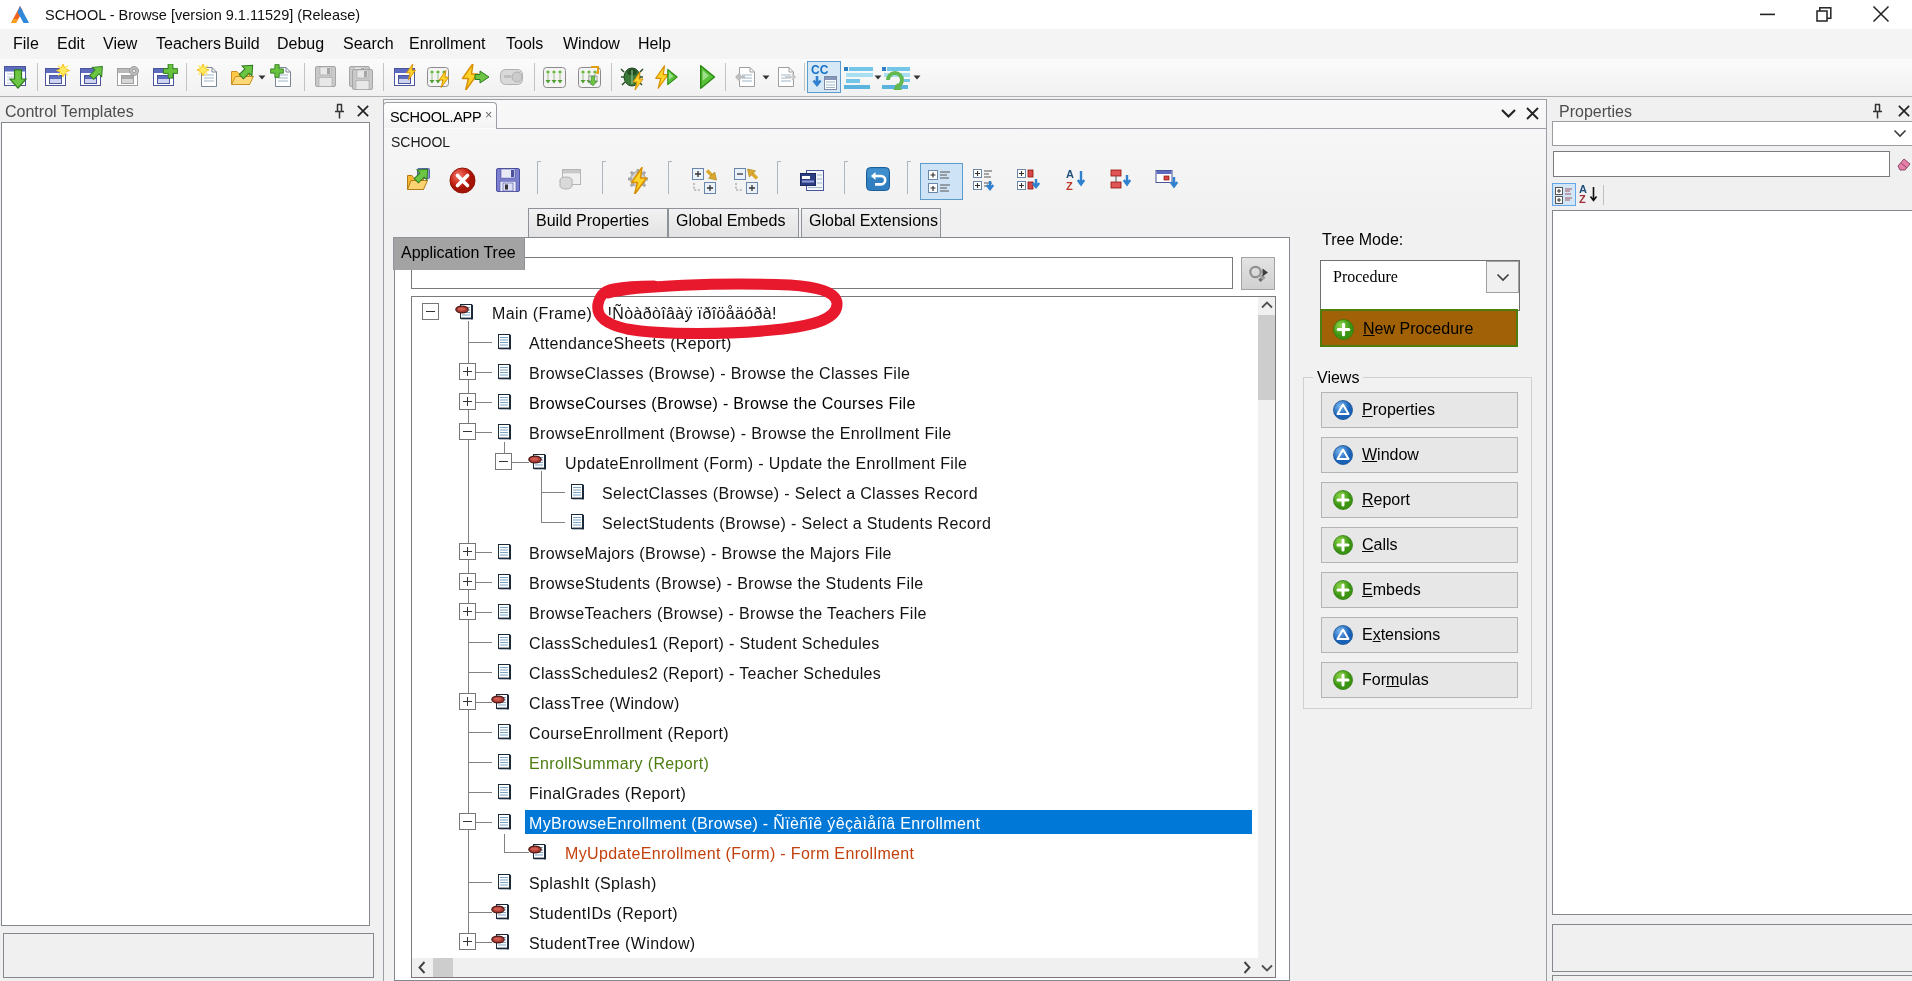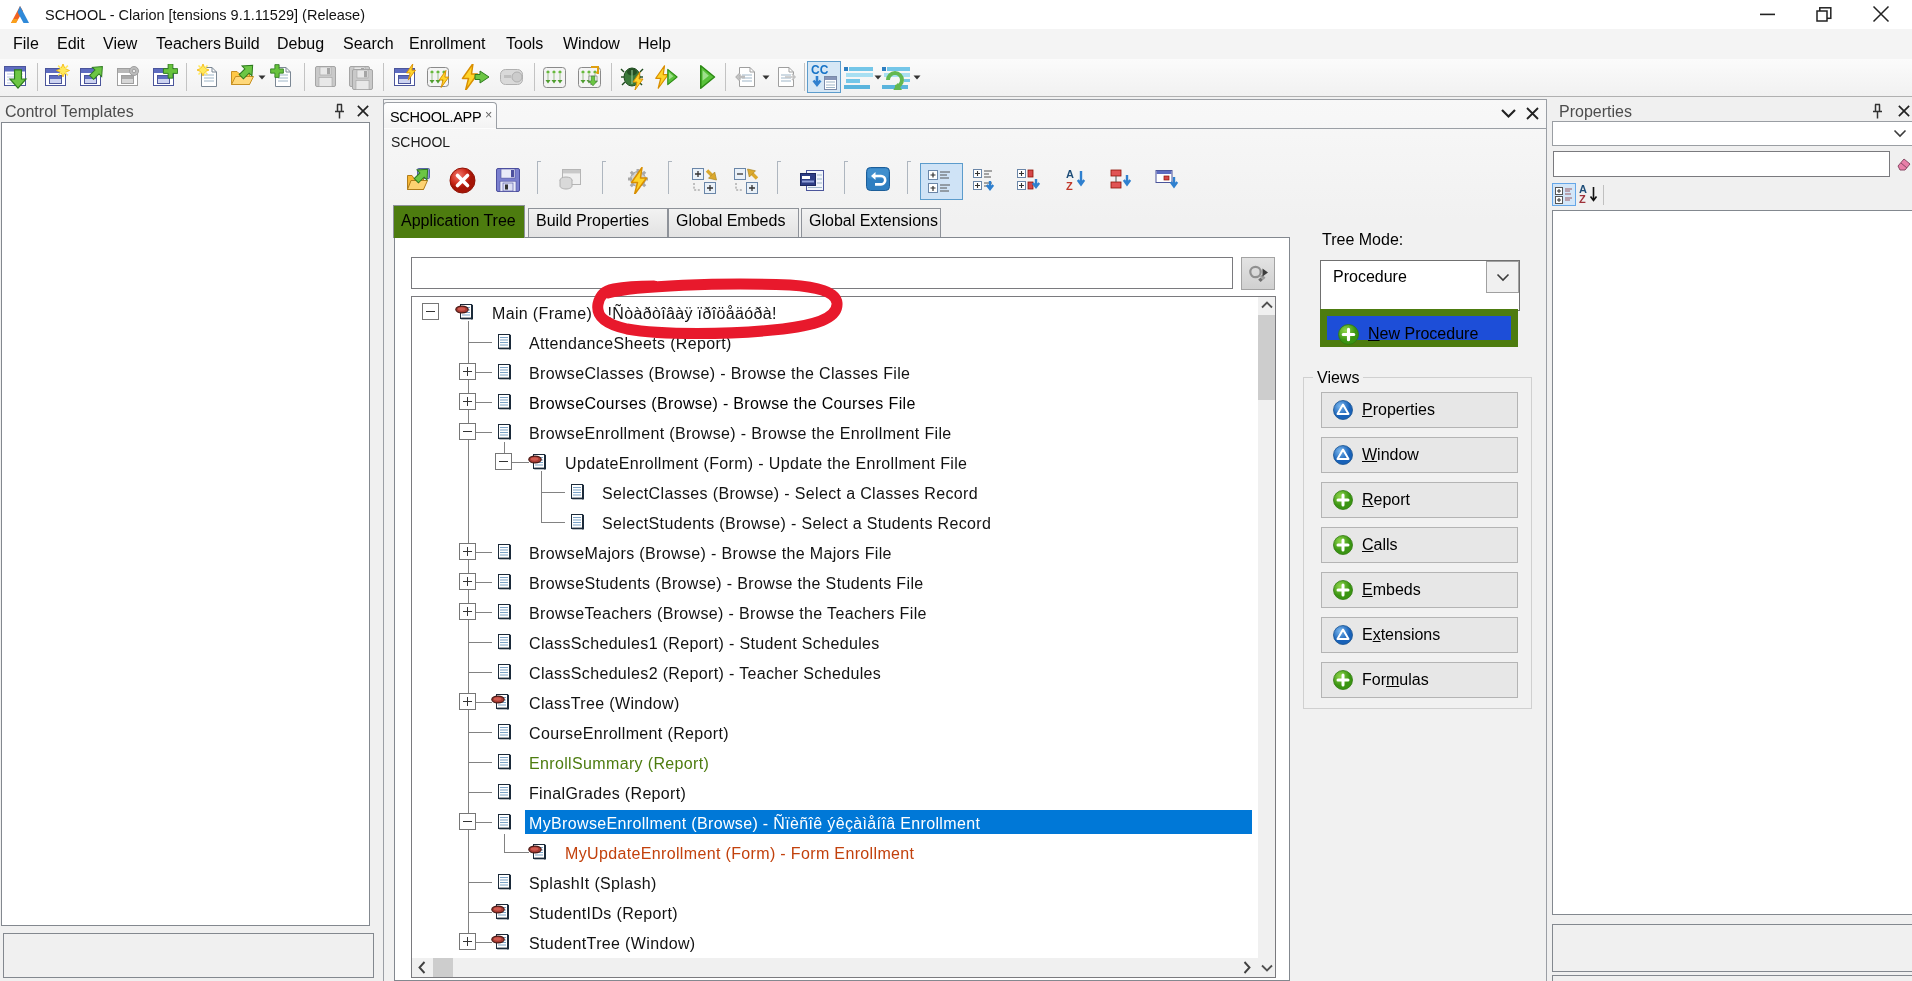--- a/index.html
+++ b/index.html
@@ -22,41 +22,41 @@
 #tab1 .t { position:absolute; left:6px; top:6px; font-weight:normal; font-size:14.5px; letter-spacing:-0.3px; }
 #tab1 .x { position:absolute; left:101px; top:5px; font-size:12.5px; color:#666; }
 #paneline { left:384px; top:128px; width:1162px; height:1px; background:#9b9fa5; z-index:4; }
 #tab1cover { left:384px; top:128px; width:112px; height:1px; background:#fdfdfd; z-index:6; }
 #school-label { left:391px; top:134px; font-size:14px; color:#1a1a1a; }
 
 .asep { position:absolute; width:1px; height:33px; background:#aeb6bf; }
 .asep:before { content:""; position:absolute; left:0; top:0; width:4px; height:1px; background:#aeb6bf; }
 
 .tabrow { position:absolute; top:205px; height:32px; font-size:16px; }
-.tabsel { background:#4d7c0f; border:1px solid #8e9299; border-bottom:none; z-index:3; height:33px !important; }
+.tabsel { background:#a3a3a3; border:1px solid #8e9299; border-bottom:none; z-index:3; height:33px !important;margin-top:32px; }
 .tabun { background:linear-gradient(#f2f2f2,#e2e2e2); border:1px solid #8e9299; border-bottom:none; top:208px; height:29px; }
 
 #frame { left:394px; top:237px; width:896px; height:744px; background:#fff; border:1px solid #83888f; }
 #search { left:411px; top:257px; width:822px; height:32px; background:#fff; border:1px solid #7a7a7e; }
 #magbtn { left:1241px; top:257px; width:34px; height:33px; background:linear-gradient(#e3e3e3,#d0d0d0); border:1px solid #a3a3a3; }
 #tree { left:411px; top:296px; width:865px; height:682px; background:#fff; border:1px solid #7a7a7e; }
 
 .sb { position:absolute; background:#f0f0f0; }
 .sb-thumb { position:absolute; background:#cdcdcd; }
 
 .trow { position:absolute; font-size:16px; letter-spacing:0.35px; color:#0a0a0a; white-space:nowrap; }
 .tline { position:absolute; background:#828282; }
 .ebox { position:absolute; width:17px; height:17px; background:#fff; border:1px solid #767676; }
 .ebox:before { content:""; position:absolute; left:3px; top:7px; width:9px; height:1px; background:#333; }
 .ebox.plus:after { content:""; position:absolute; left:7px; top:3px; width:1px; height:9px; background:#333; }
 
 #treemode-label { left:1322px; top:231px; font-size:16px; }
-#combo { left:1320px; top:260px; width:200px; height:51px; background:#fff; border:1px solid #707070; }
+#combo { left:1320px; top:260px; width:200px; height:51px; background:#fff; border:1px solid #707070;font-family:Liberation Serif, serif; }
 #combo .btn { position:absolute; right:0px; top:0px; width:33px; height:32px; background:#f0f0f0; border:1px solid #a0a0a0; }
-#newproc { left:1320px; top:309px; width:198px; height:38px; background:#1d4ed8; border:7px solid #4d7c0f; }
+#newproc { left:1320px; top:309px; width:198px; height:38px; background:#a16207; border:2px solid #4d7c0f; }
 #views-box { left:1303px; top:377px; width:229px; height:332px; border:1px solid #d0d0d0; }
 #views-label { left:1313px; top:369px; font-size:16px; background:#f1f1f1; padding:0 4px; }
 .vbtn { position:absolute; left:1321px; width:197px; height:36px; background:#e7e7e7; border:1px solid #b4b4b4; font-size:16px; }
 .vbtn span { position:absolute; left:40px; top:8px; }
 
 #rp-title { left:1559px; top:103px; font-size:16px; color:#4d4d4d; }
 #rp-combo { left:1552px; top:121px; width:360px; height:25px; background:#fff; border:1px solid #9a9ea3; border-right:none; }
 #rp-input { left:1553px; top:151px; width:337px; height:26px; background:#fff; border:1px solid #7a7a7e; }
 #rp-catbtn { left:1552px; top:183px; width:24px; height:23px; background:#d3e6f8; border:1px solid #66a7e8; }
 #rp-sep { left:1603px; top:185px; width:1px; height:20px; background:#c0c0c0; }
@@ -68,21 +68,21 @@
 </style>
 </head>
 <body>
 
 <div class="abs" id="titlebar"></div>
 <svg class="abs" style="left:8px;top:3px" width="24" height="22" viewBox="0 0 24 22">
     <path d="M3 20 L12 3 L15 8 L8 20 Z" fill="#f26322"></path>
 <path d="M12 3 L21 20 L15.5 20 L9.5 9 Z" fill="#2f89d8"></path>
 <path d="M3 20 L8 20 L10 16 L5.5 16 Z" fill="#f9a11b"></path>
   </svg>
-<div class="abs" id="titlebar2" style="left:45px;top:7px;font-size:14.5px;color:#111;">SCHOOL - Clarion [tensions 9.1.11529] (Release)</div>
+<div class="abs" id="titlebar2" style="left:45px;top:7px;font-size:14.5px;color:#111;">SCHOOL - Browse [version 9.1.11529] (Release)</div>
 
 <svg class="abs" style="left:1760px;top:13px" width="15" height="3" viewBox="0 0 15 3">
     <rect width="15" height="1.6" y="0.6" fill="#222"></rect>
   </svg>
 <svg class="abs" style="left:1816px;top:7px" width="16" height="15" viewBox="0 0 16 15">
     <rect x="3.8" y="0.8" width="11" height="10.5" fill="none" stroke="#222" stroke-width="1.5"></rect>
     <path d="M1 4 h10 v10 h-10 Z" fill="#fff" stroke="#222" stroke-width="1.5"></path>
   </svg>
 <svg class="abs" style="left:1872px;top:5px" width="18" height="18" viewBox="0 0 18 18">
     <path d="M1.5 1.5 L16.5 16.5 M16.5 1.5 L1.5 16.5" stroke="#222" stroke-width="1.5"></path>

